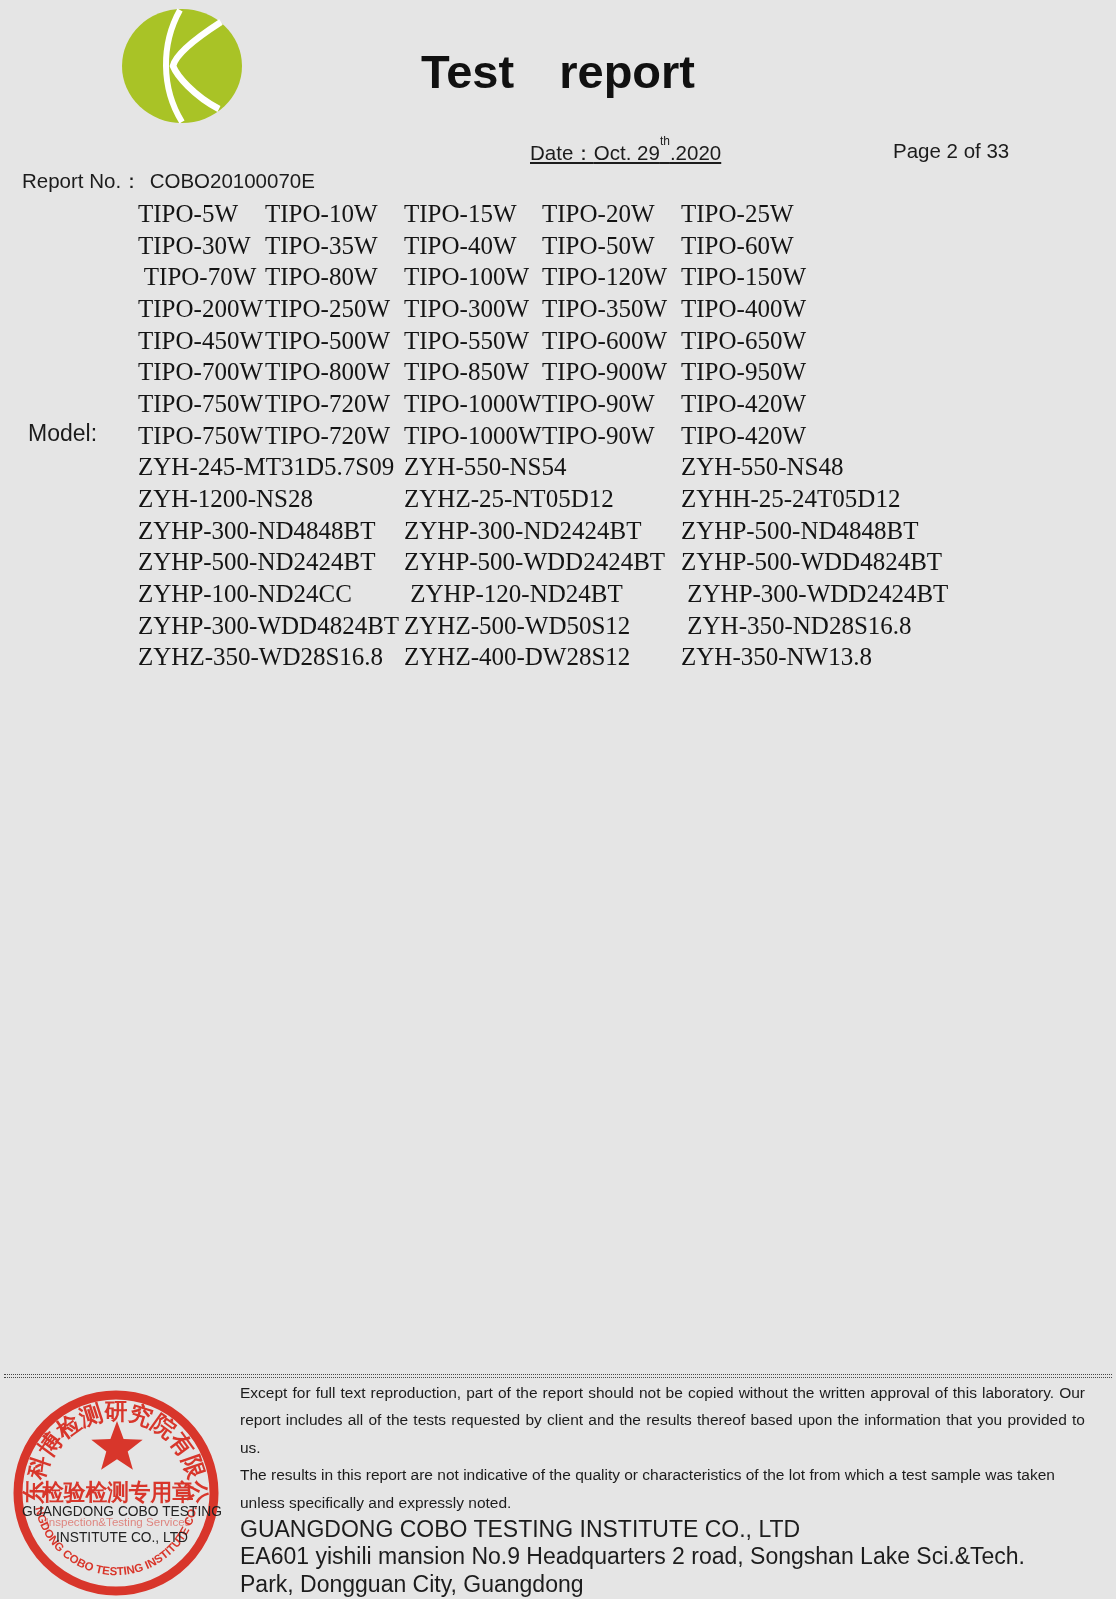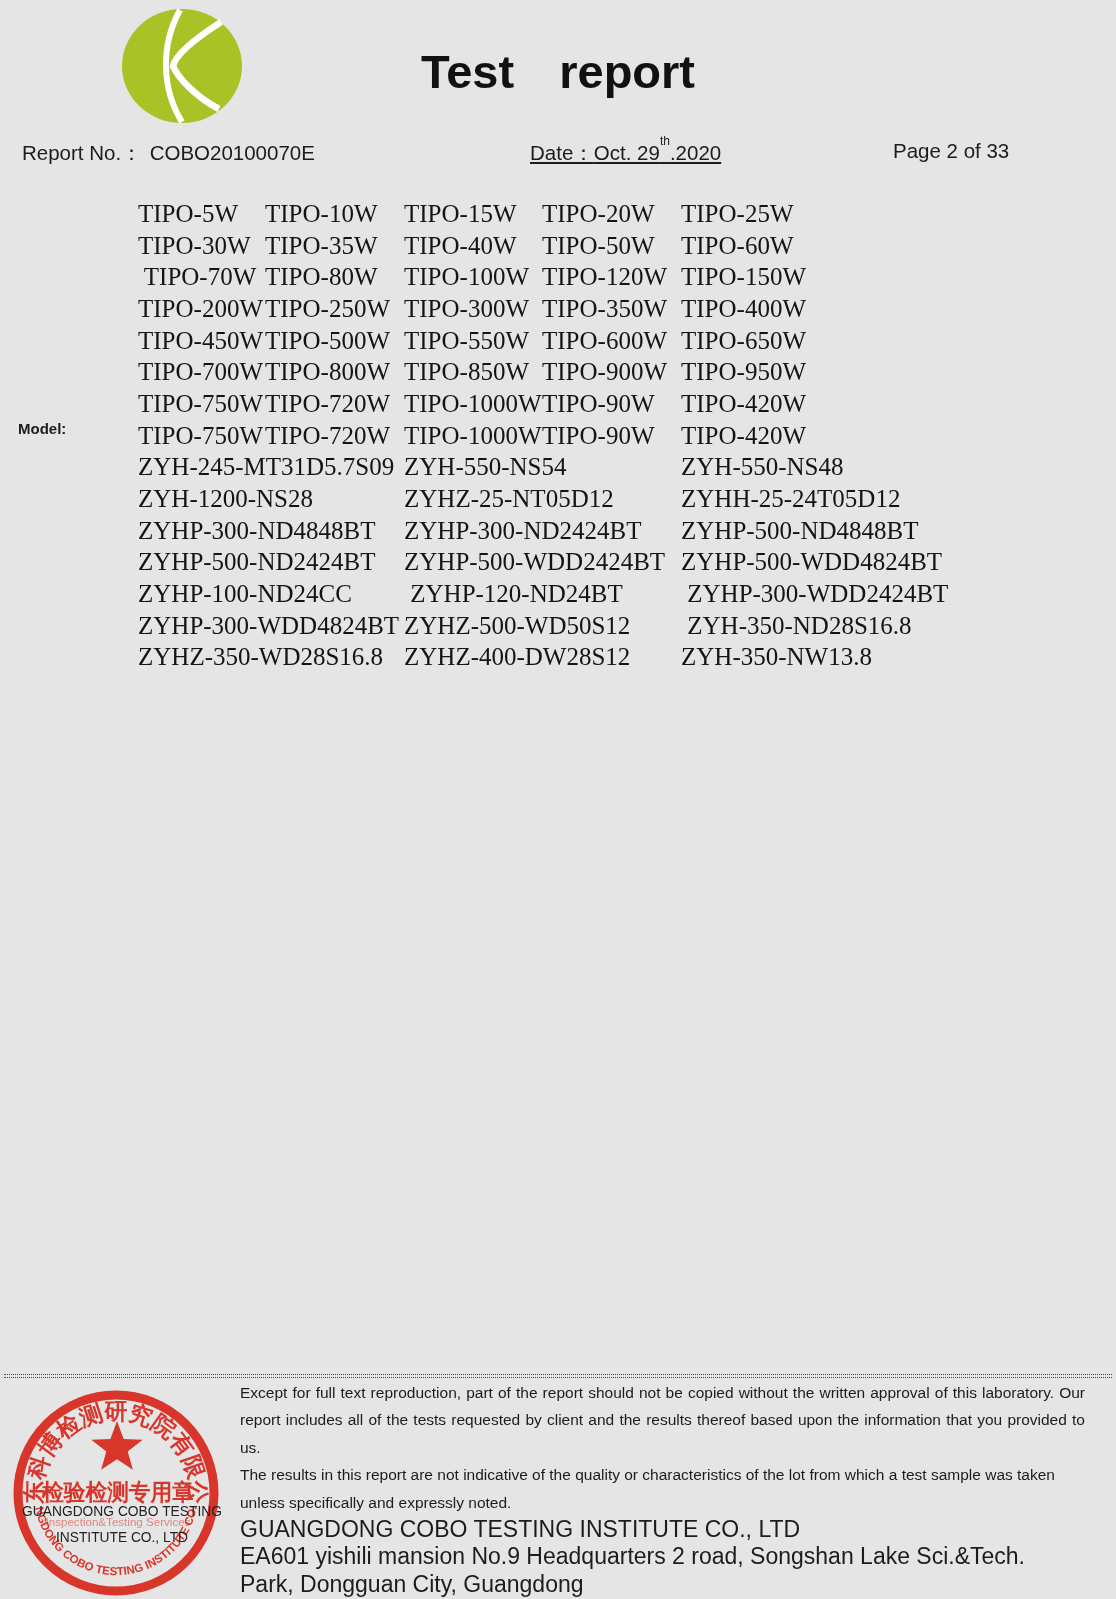--- a/index.html
+++ b/index.html
@@ -13,27 +13,27 @@
     margin:0 auto;
   }
   
   .logo{position:absolute;left:120px;top:8px;}
   .title{
     position:absolute;top:44px;left:0;width:100%;
     text-align:center;font-size:47px;font-weight:bold;
     word-spacing:32px;color:#111;
   }
   .meta{position:absolute;top:139px;font-size:20.5px;white-space:pre;}
-  .meta-report{left:22px;}
+  .meta-report{left:22px;margin-top:28px;}
   .meta-report .val{margin-left:8px;}
   .meta-date{left:530px;text-decoration:underline;}
   .meta-page{left:893px;}
   sup.th{font-size:12px;position:relative;top:-7px;}
   
-  .model-label{position:absolute;left:18px;top:420px;font-size:15px;font-weight:bold;}
+  .model-label{position:absolute;left:28px;top:420px;font-size:23px;}
   .model-grid{
     position:absolute;left:138px;top:198px;
     display:grid;
     grid-template-columns:127px 139px 138px 139px 297px;
     grid-auto-rows:31.7px;
     font-family:"Liberation Serif",serif;
     font-size:25px;color:#141414;
     align-items:center;
   }
   .cell{white-space:pre;}

